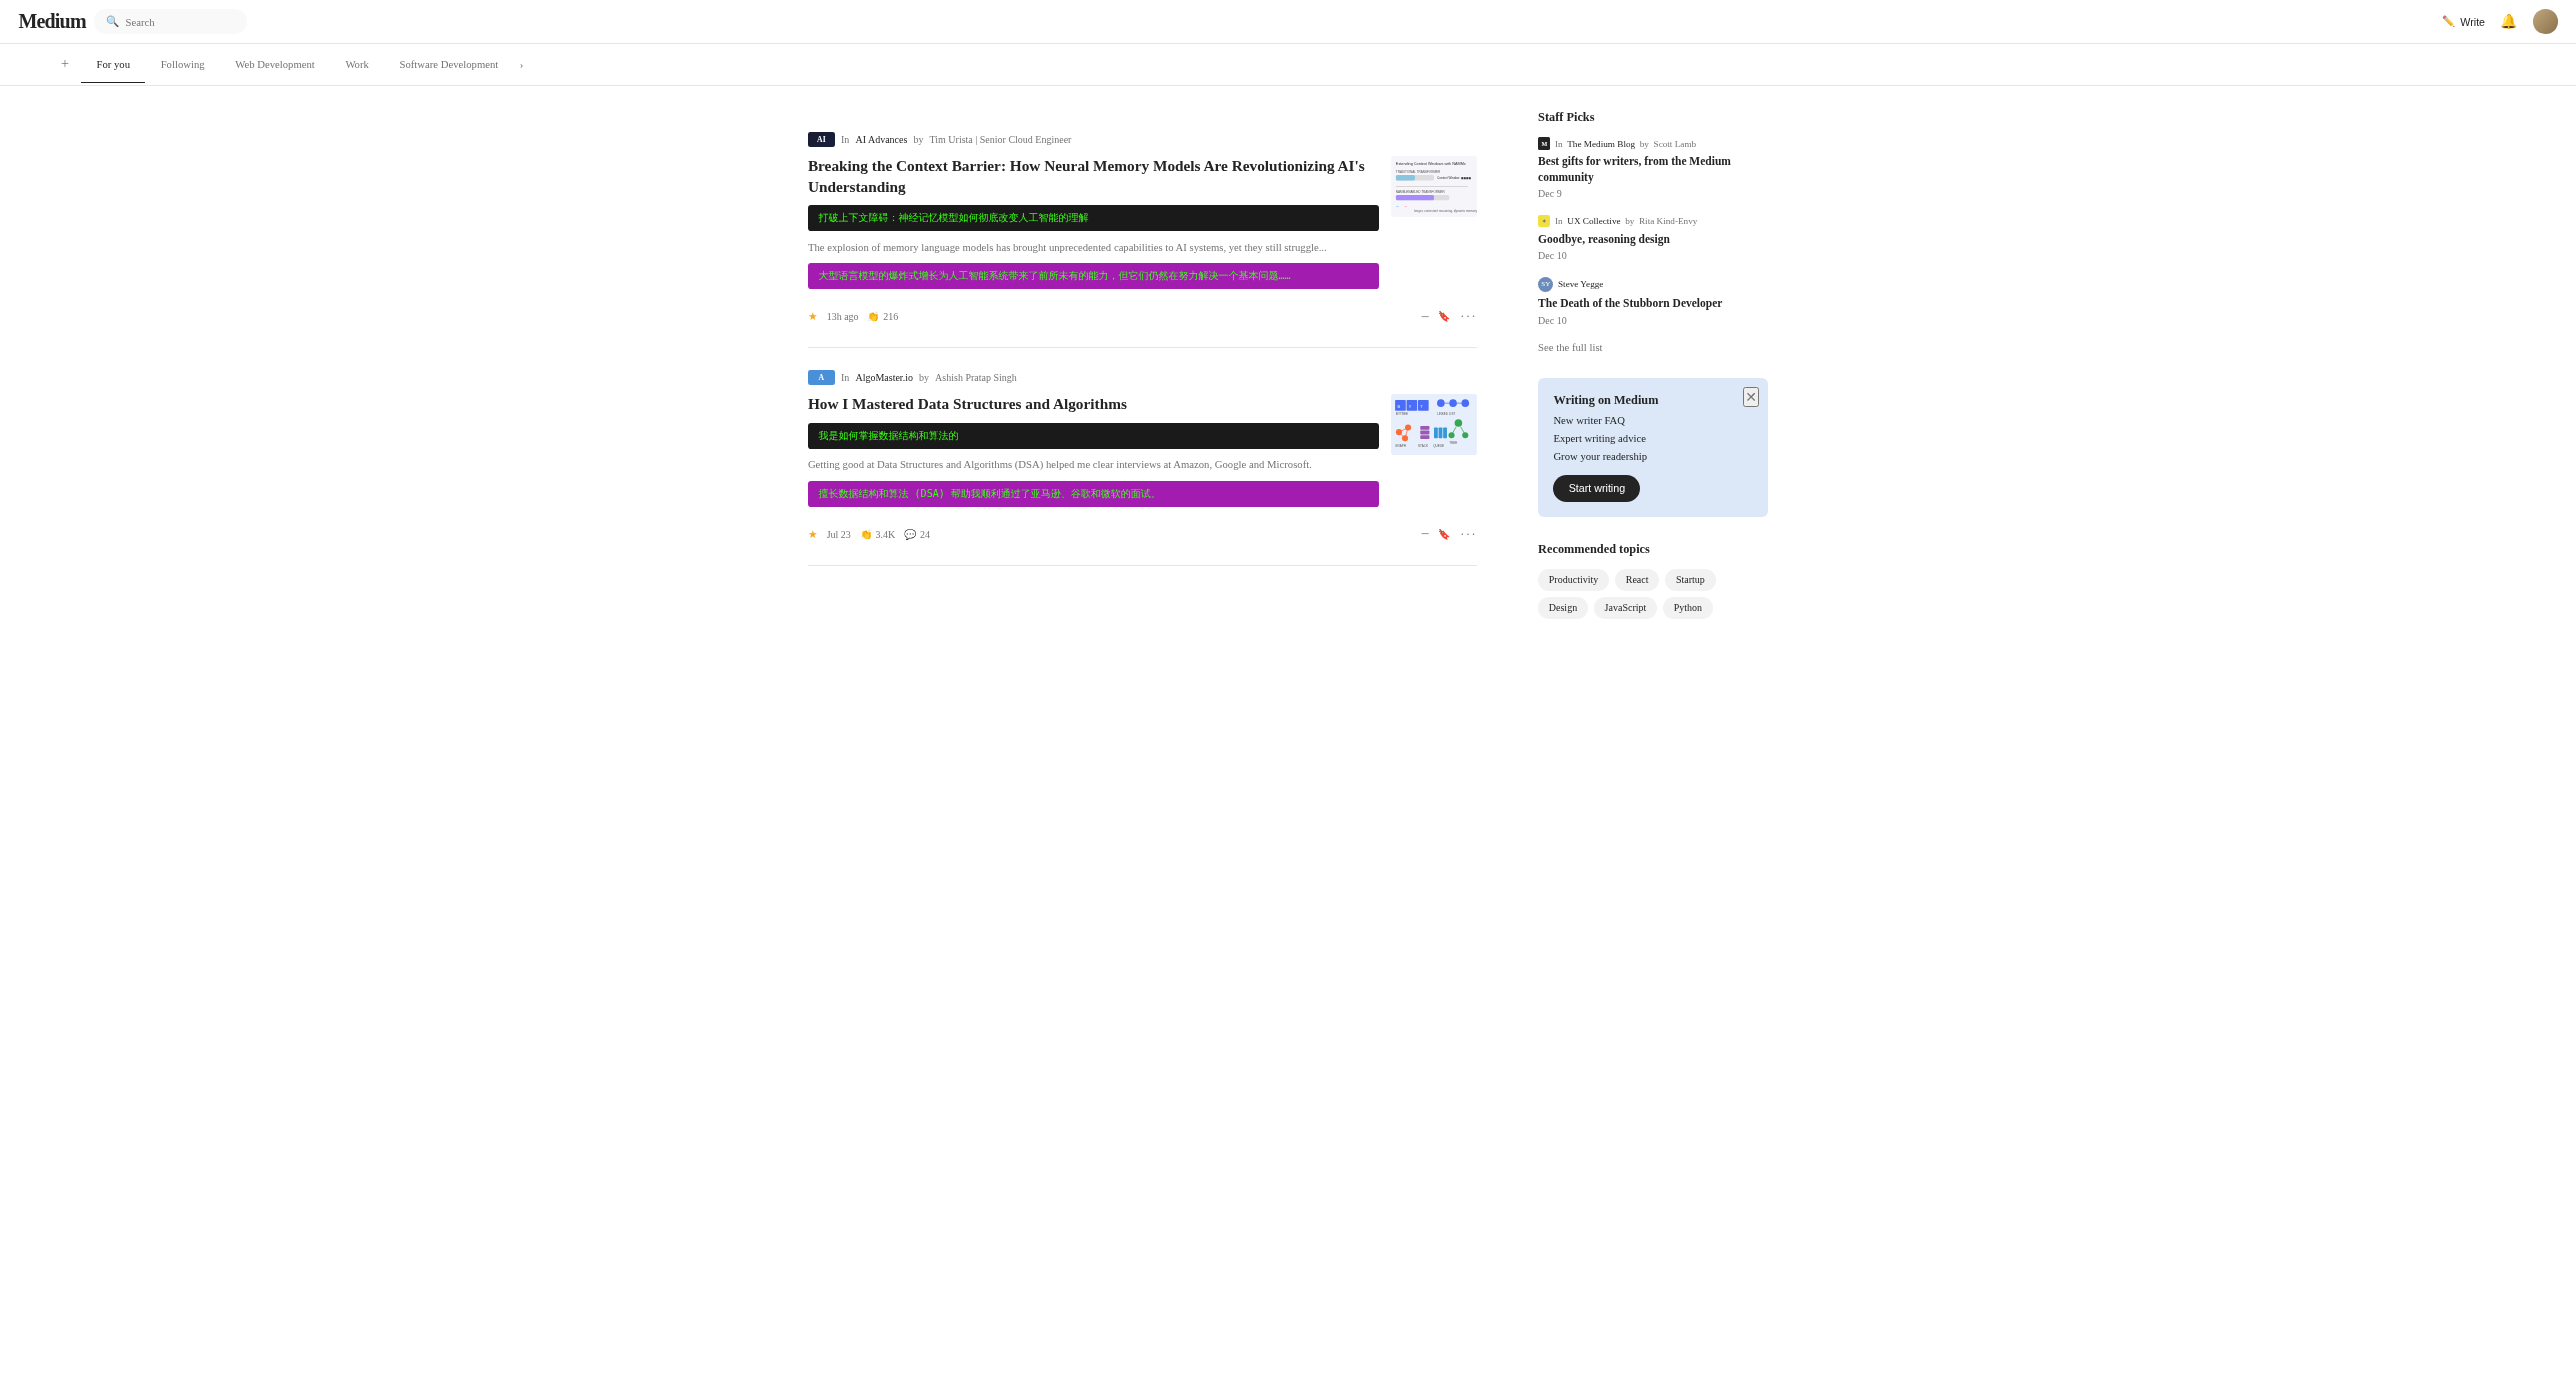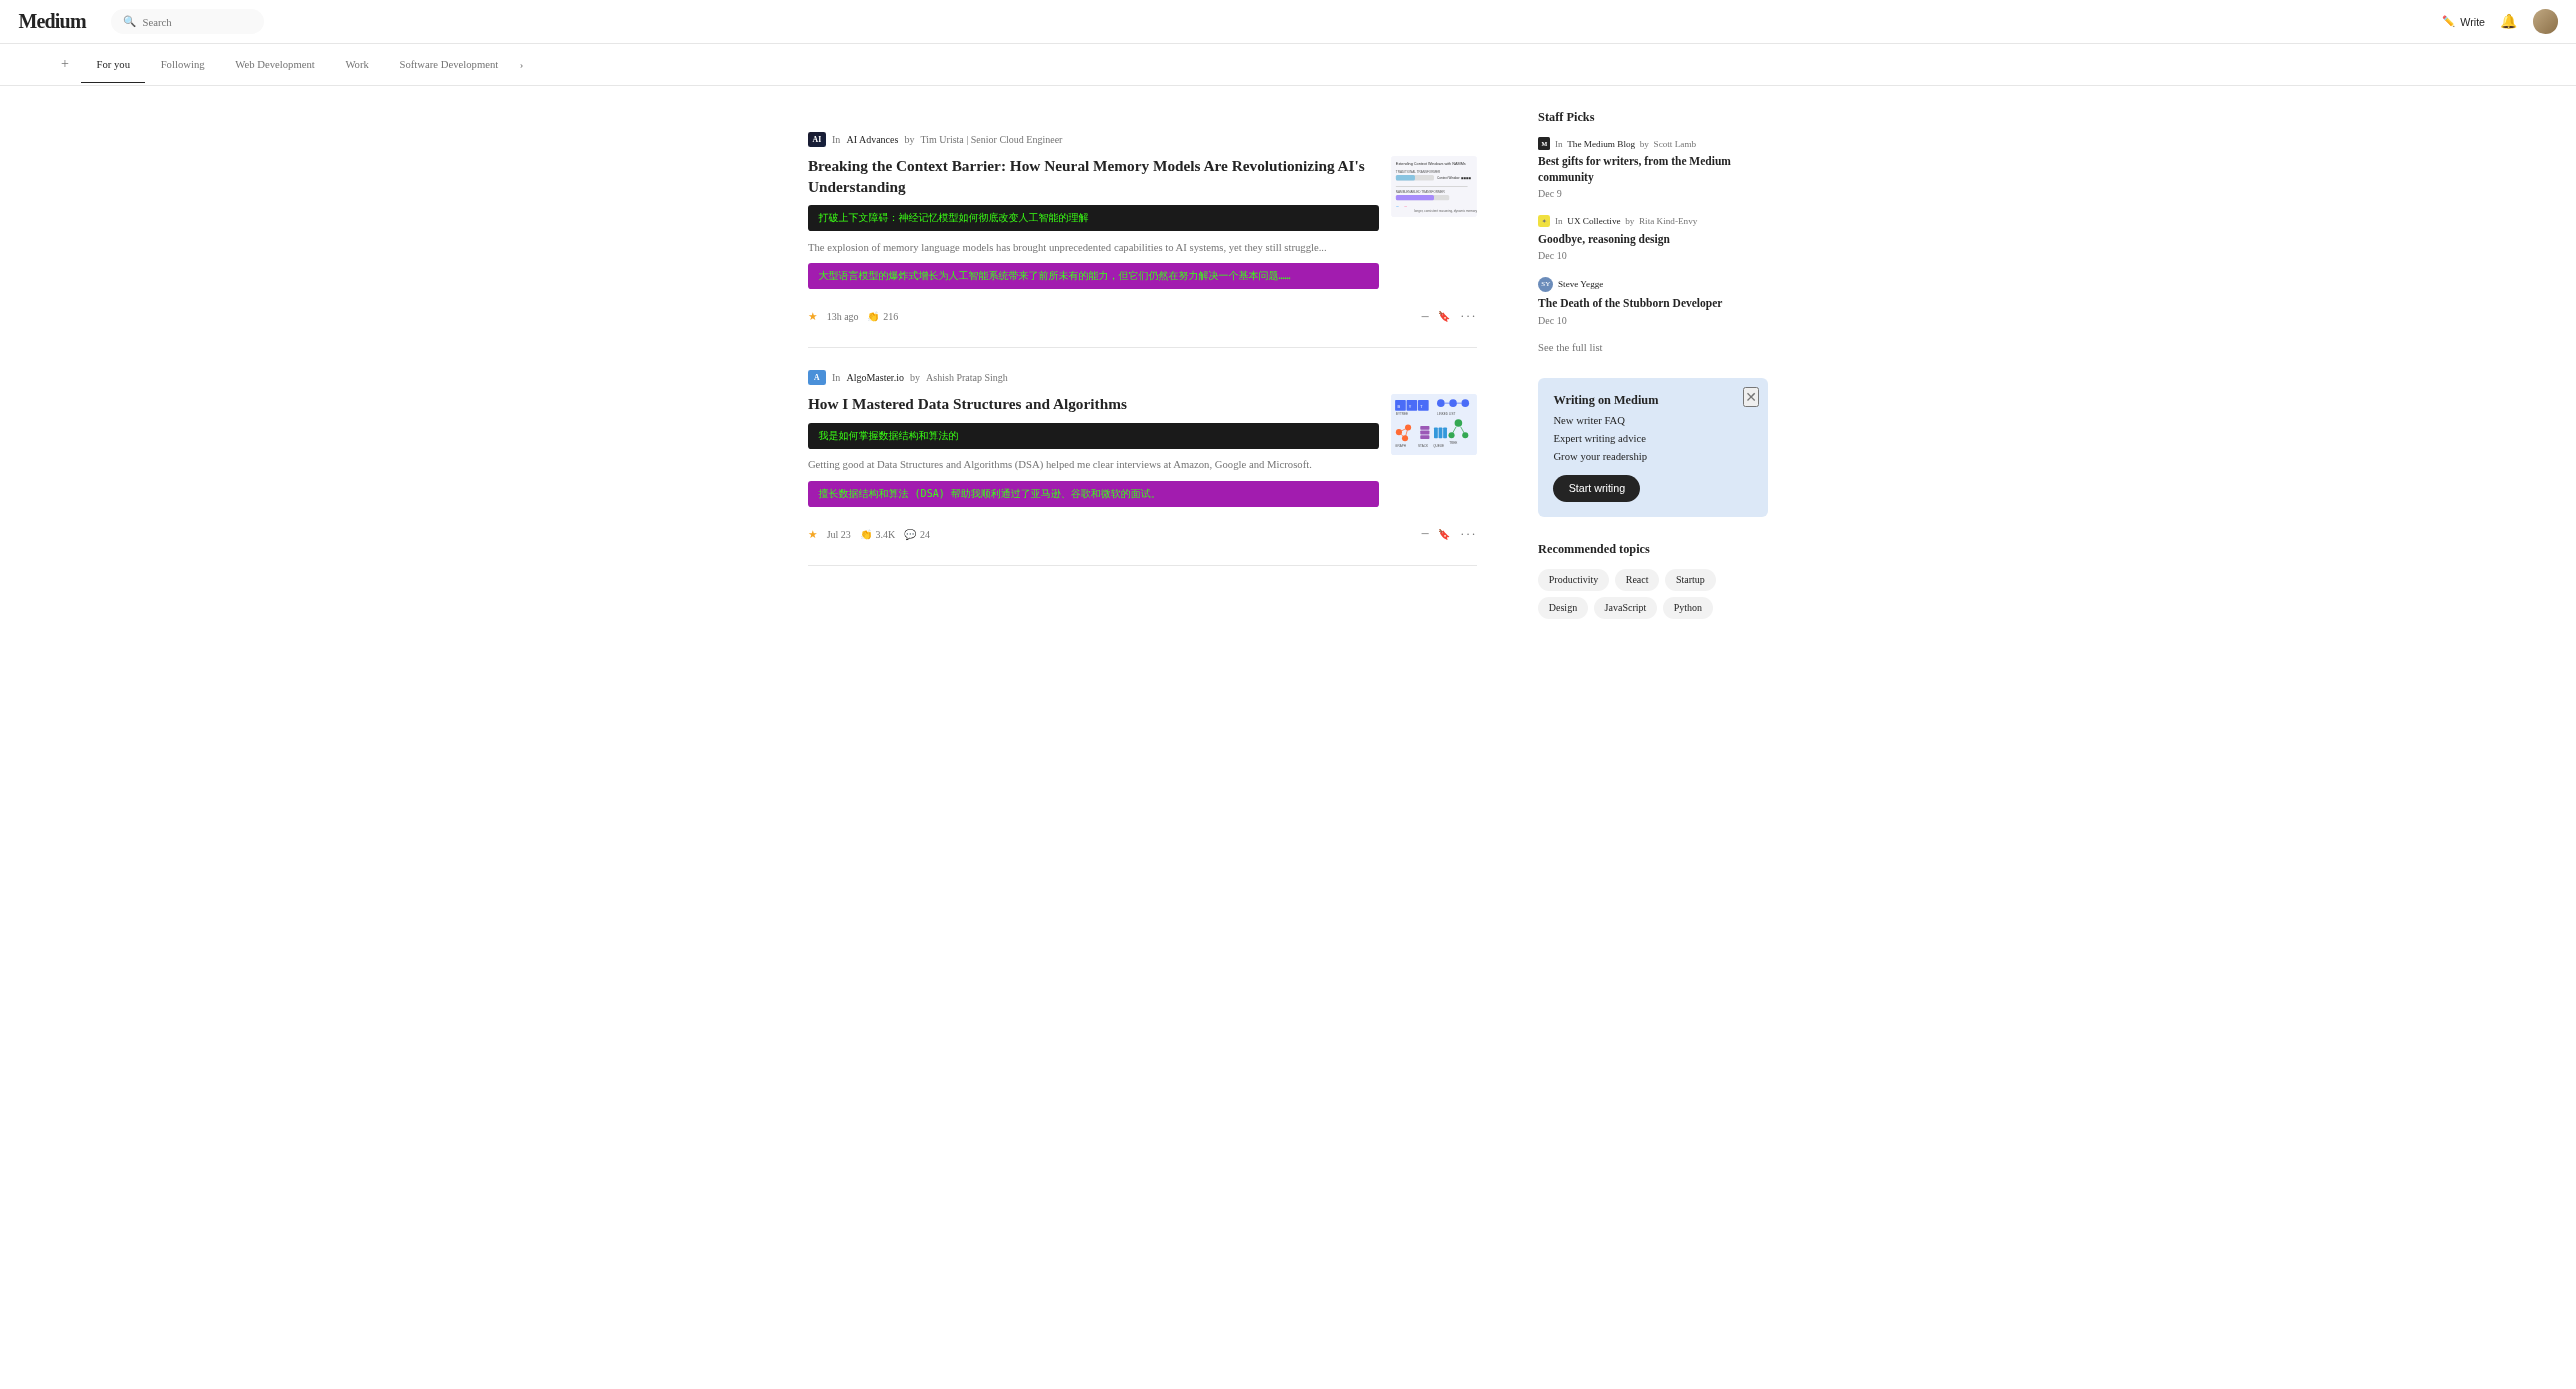--- a/index.html
+++ b/index.html
@@ -4,21 +4,21 @@
   <style>
     * { box-sizing: border-box; margin: 0; padding: 0; }
     body { font-family: -apple-system, BlinkMacSystemFont, 'Segoe UI', Georgia, serif; background: #fff; color: #242424; font-size: 10.7px; }
 
     
     .header {
       display: flex; align-items: center; justify-content: space-between;
       padding: 0 18.4px; height: 44px; border-bottom: 0.8px solid #e6e6e6;
       position: sticky; top: 0; background: #fff; z-index: 100;
     }
-    .header-left { display: flex; align-items: center; gap: 25px; }
+    .header-left { display: flex; align-items: center; gap: 8px; }
     .logo { font-family: 'Georgia', serif; font-size: 20px; font-weight: 700; letter-spacing: -0.8px; color: #242424; }
     .search-bar {
       display: flex; align-items: center; gap: 6.1px;
       background: #f9f9f9; border-radius: 76px; padding: 6.1px 12.3px;
       width: 153px; color: #757575; font-size: 10.7px; cursor: pointer;
     }
     .header-right { display: flex; align-items: center; gap: 15.3px; }
     .write-btn {
       display: flex; align-items: center; gap: 4.6px;
       font-size: 10.7px; color: #242424; cursor: pointer; background: none; border: none;
@@ -44,21 +44,21 @@
     .nav-chevron { padding: 12.3px 6.1px; color: #757575; cursor: pointer; font-size: 10.7px; }
 
     
     .main-layout { display: flex; max-width: 997px; margin: 0 auto; padding: 24.5px 18.4px; gap: 61px; }
     .feed { flex: 1; min-width: 0; }
     .sidebar { width: 230px; flex-shrink: 0; }
 
     
     .article-card { padding: 21.5px 0; border-bottom: 0.8px solid #e6e6e6; }
     .article-meta { display: flex; align-items: center; gap: 6.1px; margin-bottom: 9.2px; font-size: 10px; color: #757575; }
-    .pub-icon { width: 18px; height: 15.3px; border-radius: 2.3px; flex-shrink: 0; }
+    .pub-icon { width: 27px; height: 15.3px; border-radius: 2.3px; flex-shrink: 0; }
     .pub-icon-ai { background: linear-gradient(135deg, #1a1a2e, #16213e); display: flex; align-items: center; justify-content: center; color: #fff; font-size: 7.7px; font-weight: 700; }
     .pub-icon-algo { background: #4a90d9; display: flex; align-items: center; justify-content: center; color: #fff; font-size: 7.7px; font-weight: 700; }
     .article-content { display: flex; gap: 12.3px; align-items: flex-start; }
     .article-text { flex: 1; }
     .article-title { font-size: 15.3px; font-weight: 700; line-height: 1.35; color: #242424; margin-bottom: 3.1px; font-family: Georgia, serif; }
     .article-subtitle-block {
       background: #1a1a1a; color: #39ff14; font-size: 10px;
       padding: 6.1px 10.7px; border-radius: 3.1px; margin: 7.7px 0; font-family: monospace;
     }
     .article-desc { font-size: 10.7px; color: #757575; line-height: 1.55; margin-bottom: 4.6px; }

